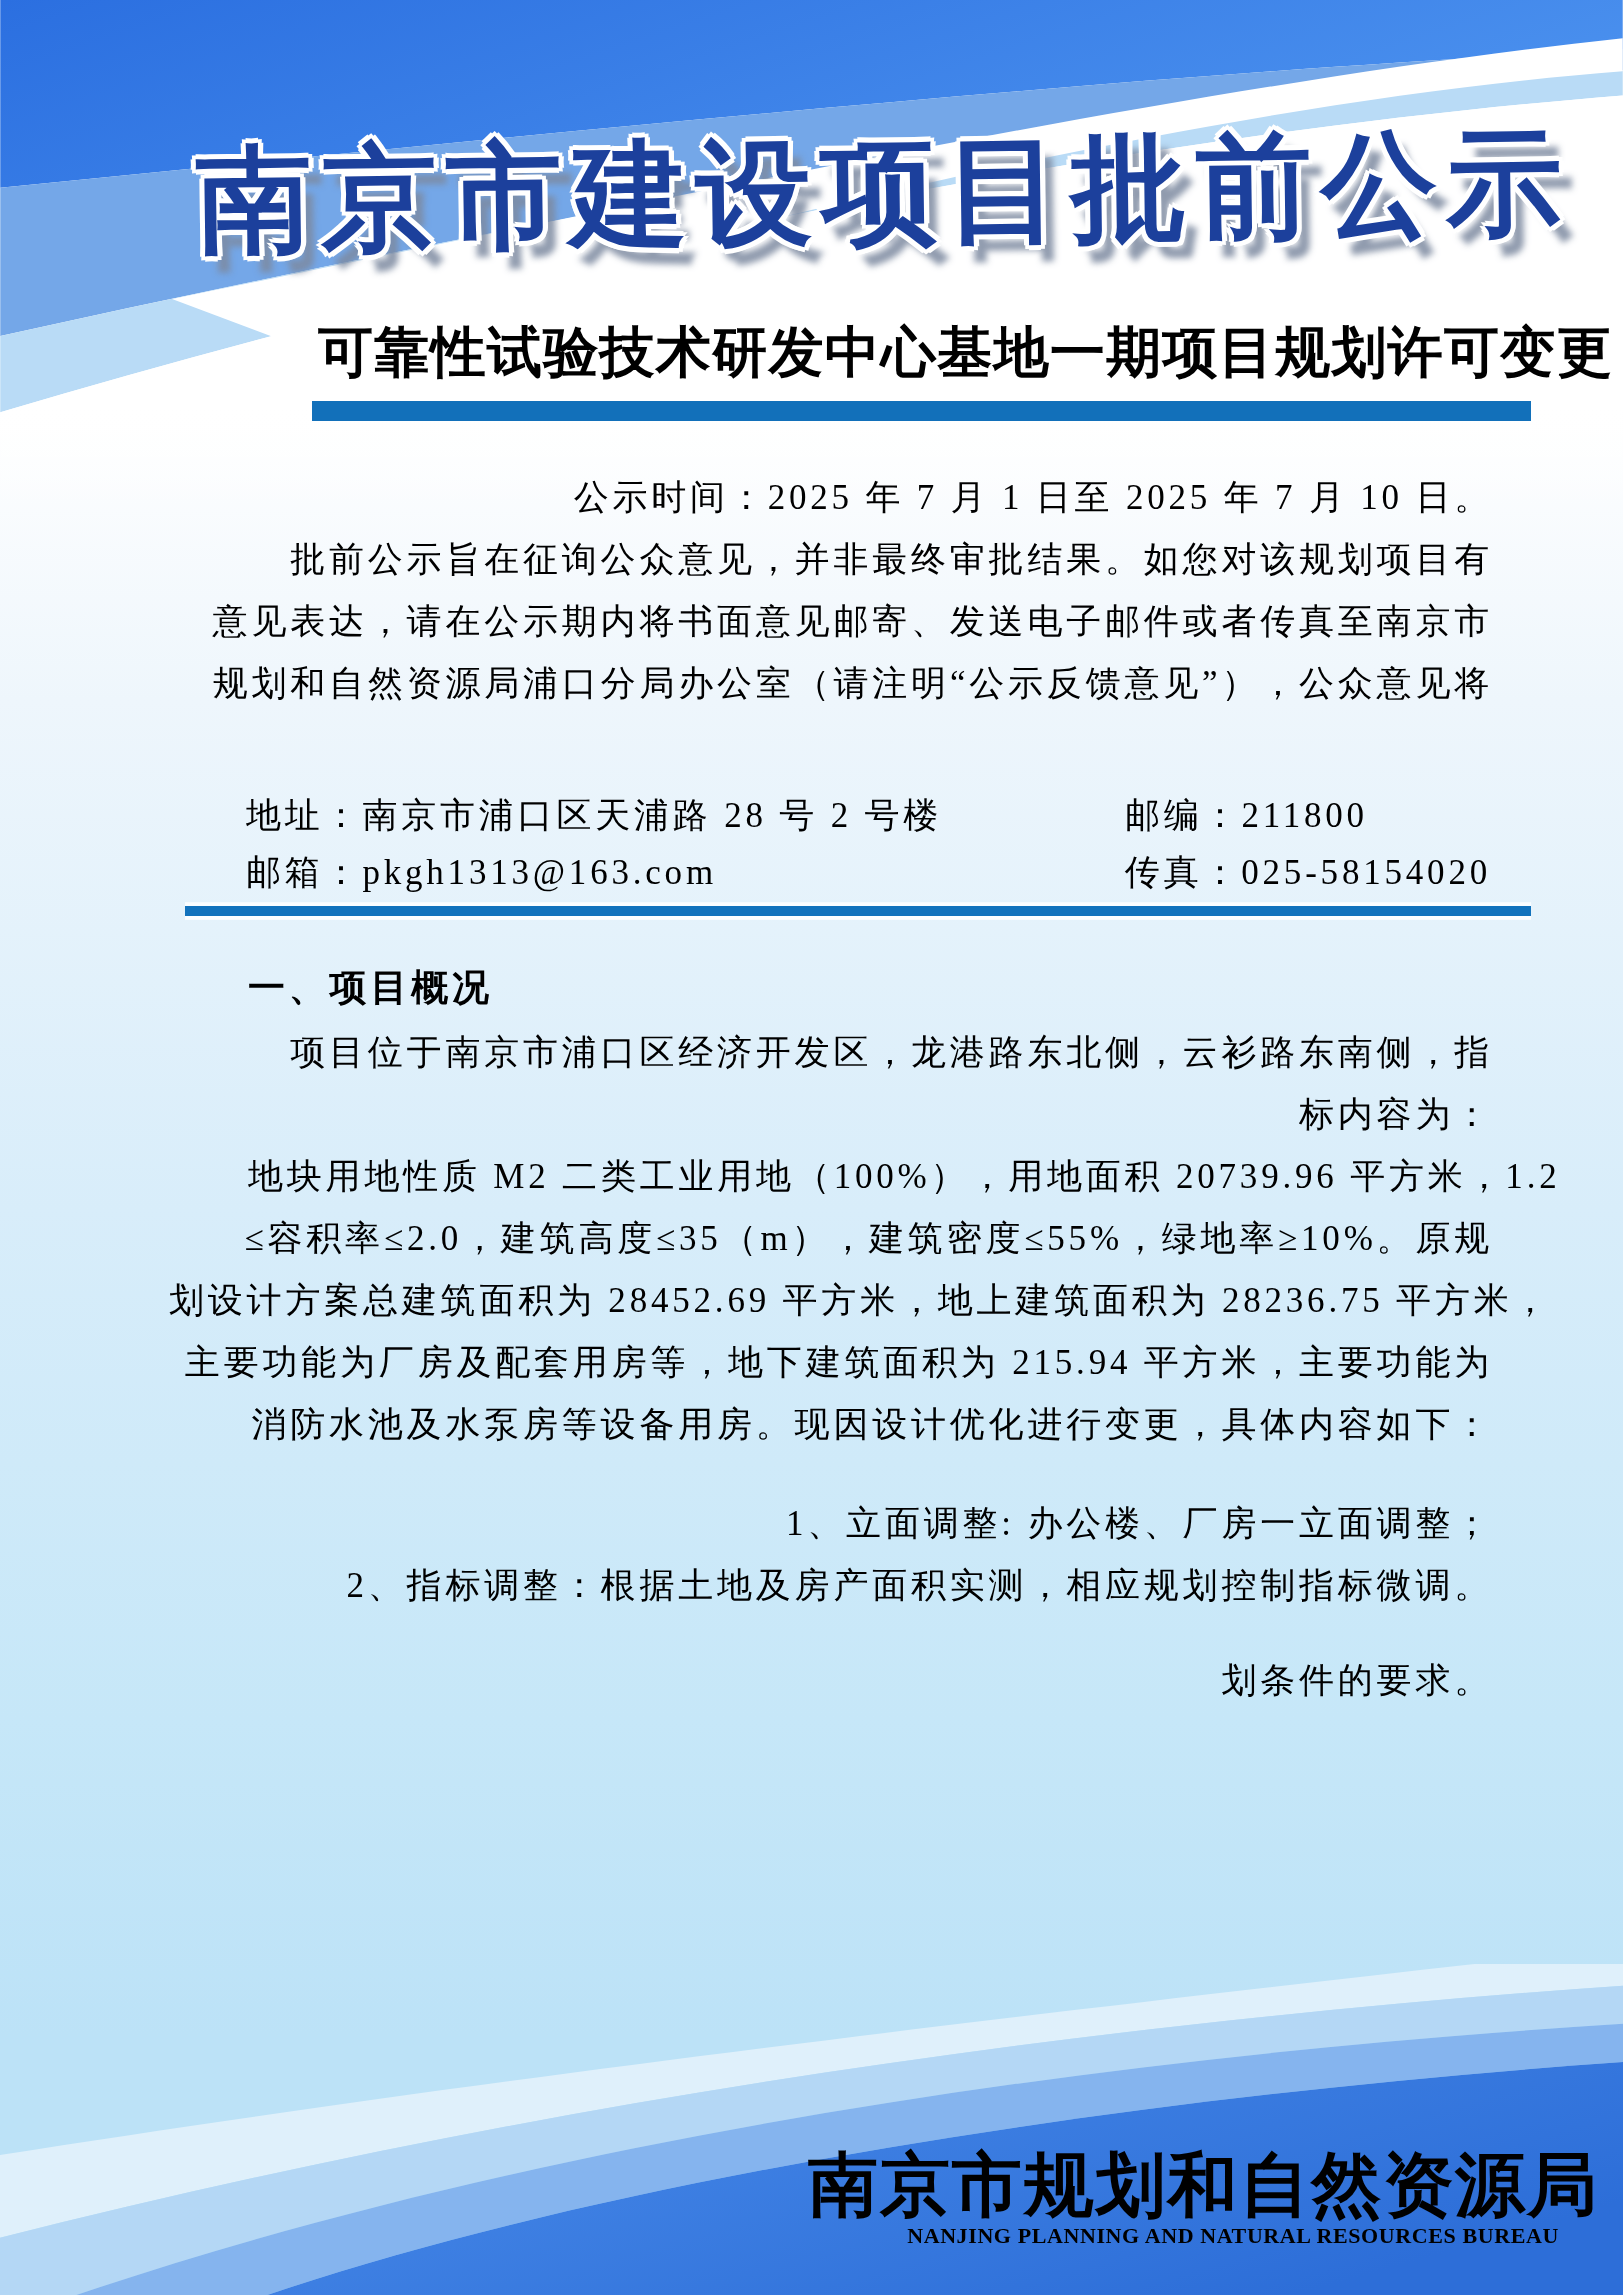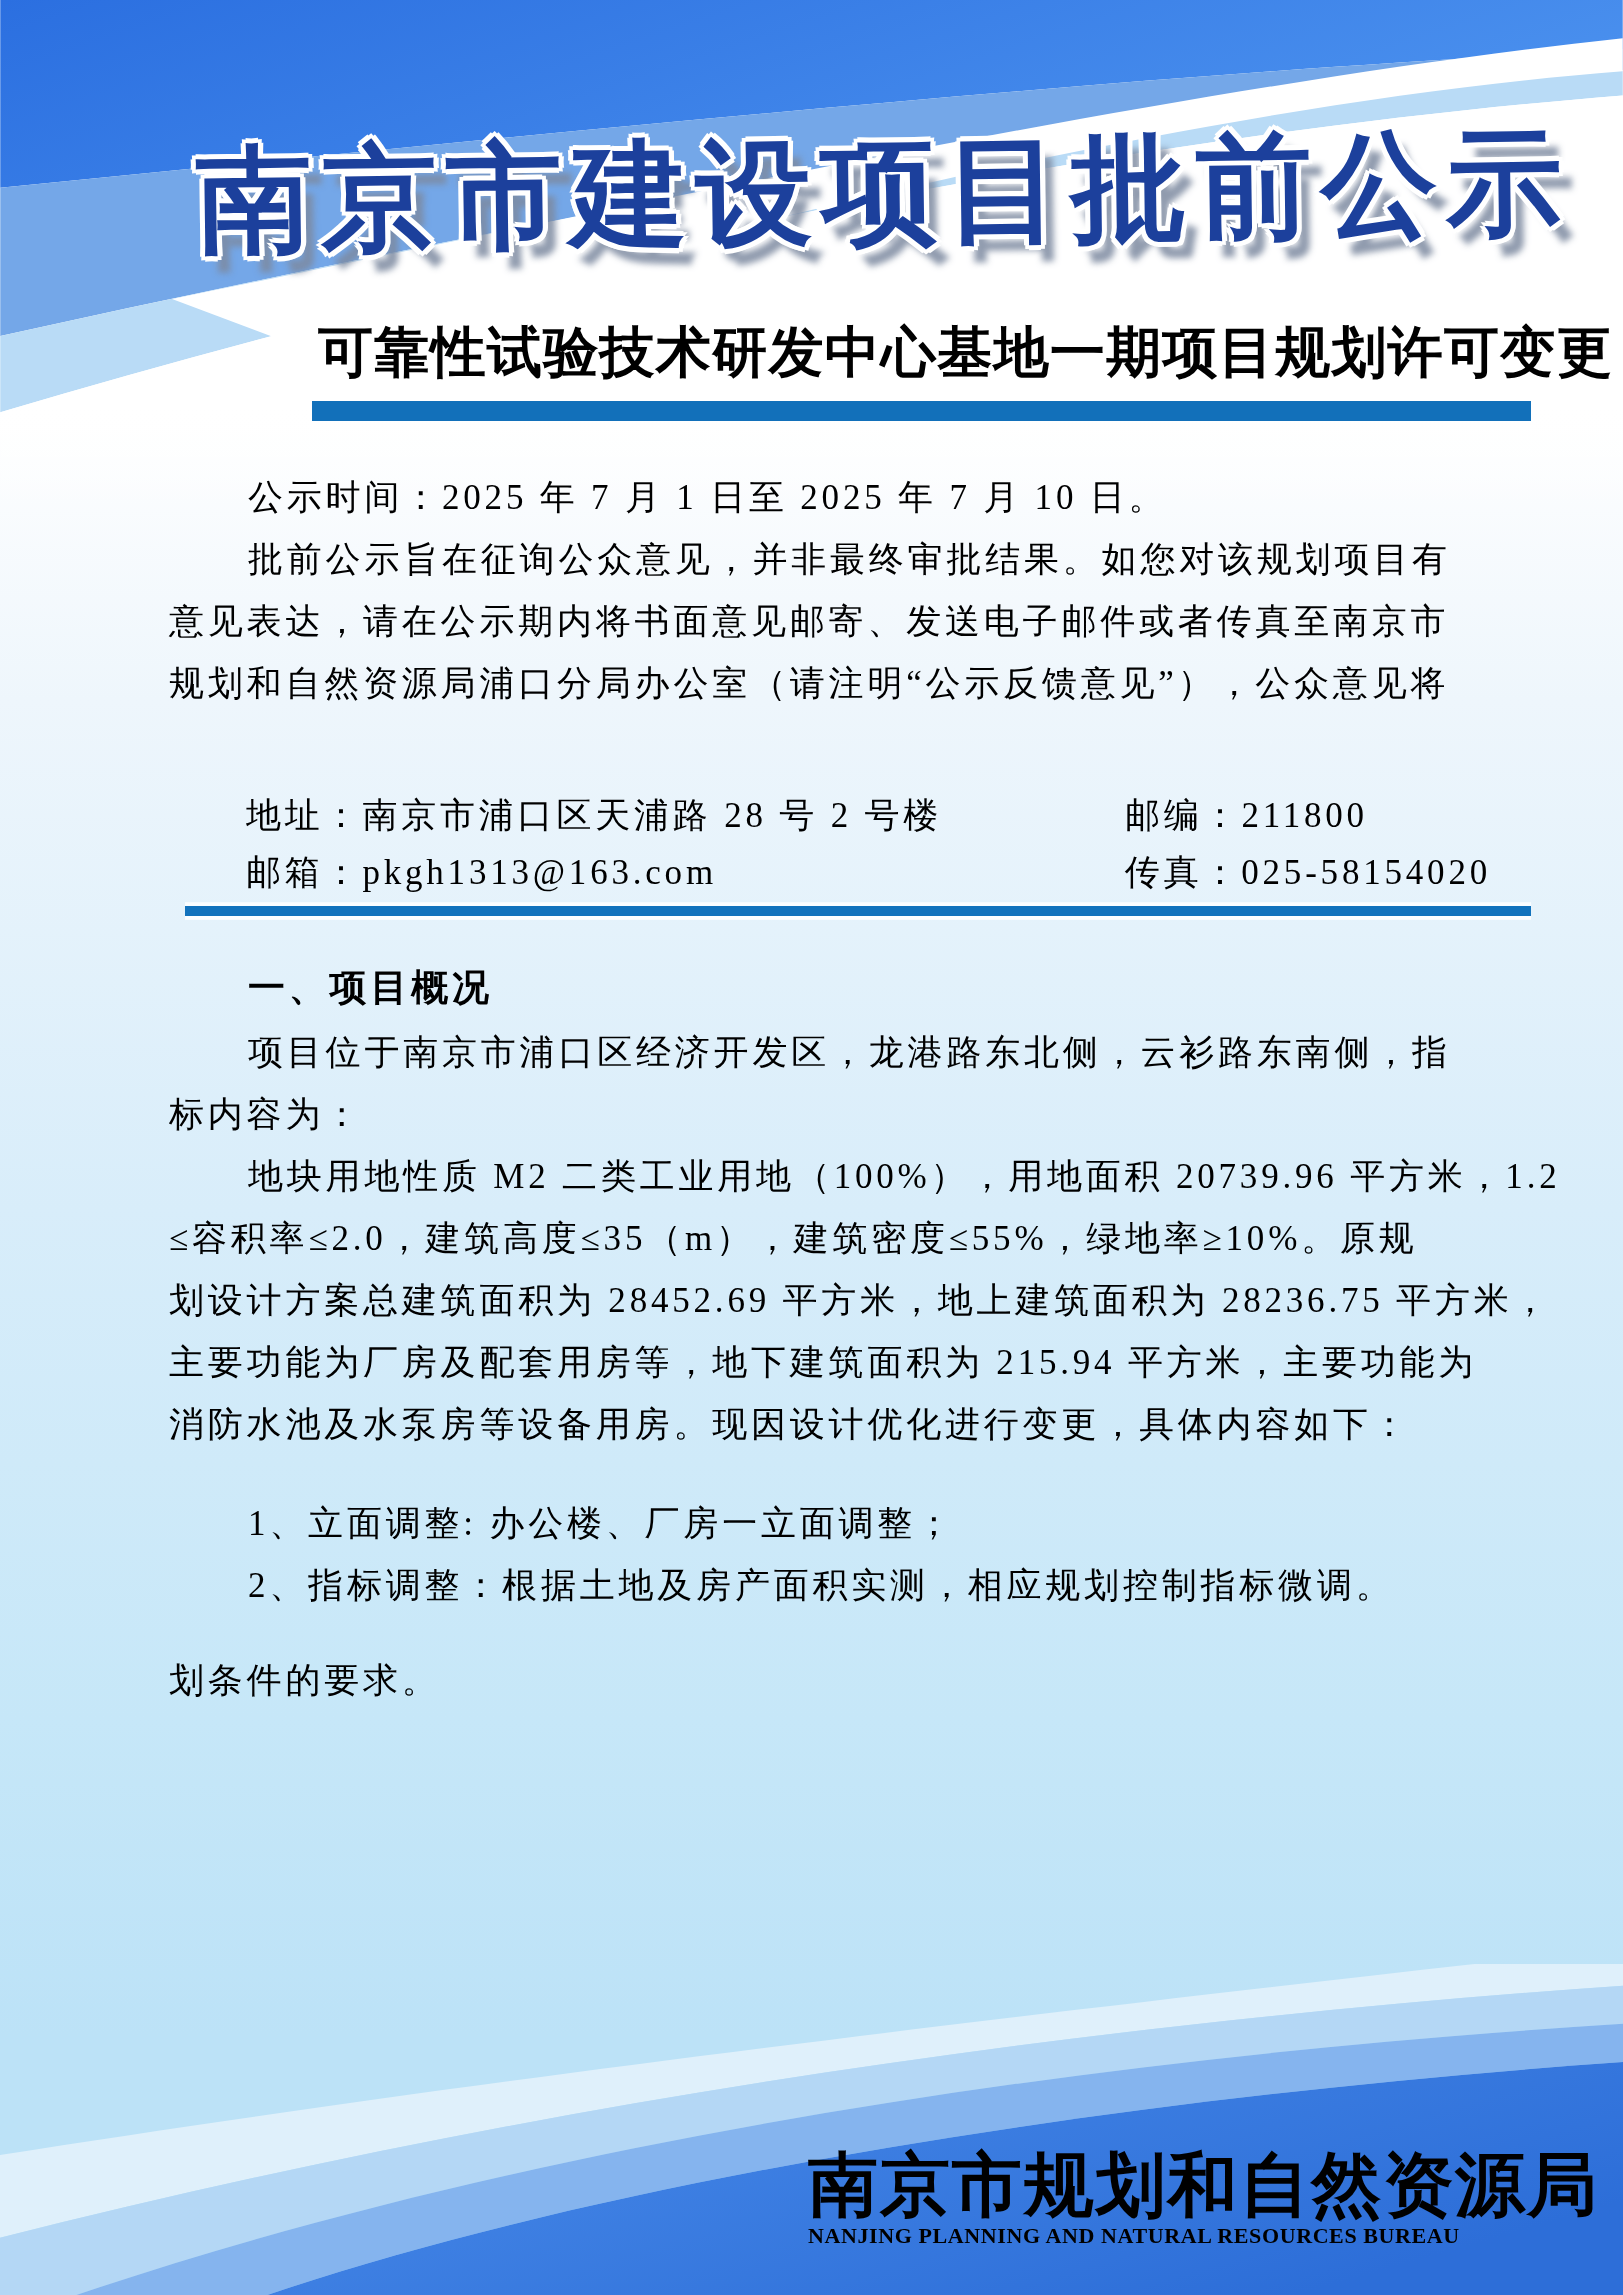--- a/index.html
+++ b/index.html
@@ -27,35 +27,35 @@
   }
   #sub-title{
     left:297px;top:327px;width:1337px;text-align:center;
     font-size:55px;line-height:59px;font-weight:bold;color:#000;
     letter-spacing:1.3px;white-space:nowrap;font-family:Liberation Mono, monospace;
   }
   #subtitle-bar{left:312px;top:401px;width:1219px;height:20.4px;background:#1270ba;}
 
   
   .bodyblock{left:169px;width:1324px;font-size:35px;line-height:62px;color:#000;letter-spacing:3.8px;}
-  .bline{white-space:nowrap;}
+  .bline{white-space:nowrap;text-align:right;}
   .indent{padding-left:79px;}
   #contact{left:167px;top:787px;width:1324px;font-size:35px;line-height:57px;color:#000;letter-spacing:3.8px;}
   .crow{display:flex;}
   .ccell-l{width:958px;padding-left:79px;box-sizing:border-box;white-space:nowrap;}
   .ccell-r{white-space:nowrap;text-align:center;}
   #divider{left:185px;top:906px;width:1346px;height:9.5px;background:#1272bc;box-shadow:0 -3.8px 0 rgba(255,255,255,.85),0 3.8px 0 rgba(255,255,255,.85);}
   #section-heading{
     left:169px;top:965px;width:1324px;padding-left:79px;box-sizing:border-box;
     font-family:"Liberation Sans","DejaVu Sans",sans-serif;
     font-size:37px;line-height:45px;font-weight:bold;color:#000;letter-spacing:3.8px;white-space:nowrap;
   }
 
   
-  #footer-text{right:64px;top:2150px;width:751px;text-align:left;color:#000;}
+  #footer-text{right:64px;top:2150px;width:751px;text-align:right;color:#000;}
   #bureau-cn{font-size:70px;line-height:71px;font-weight:bold;letter-spacing:1.9px;white-space:nowrap;}
   #bureau-en{font-size:22px;line-height:27px;font-weight:bold;letter-spacing:0.6px;white-space:nowrap;margin-top:1.3px;}
 </style>
 </head>
 <body>
 
 <div id="page">
 
   <svg class="abs" style="left:0;top:0;" width="1623" height="509" viewBox="0 0 2550 800">
     <defs>

